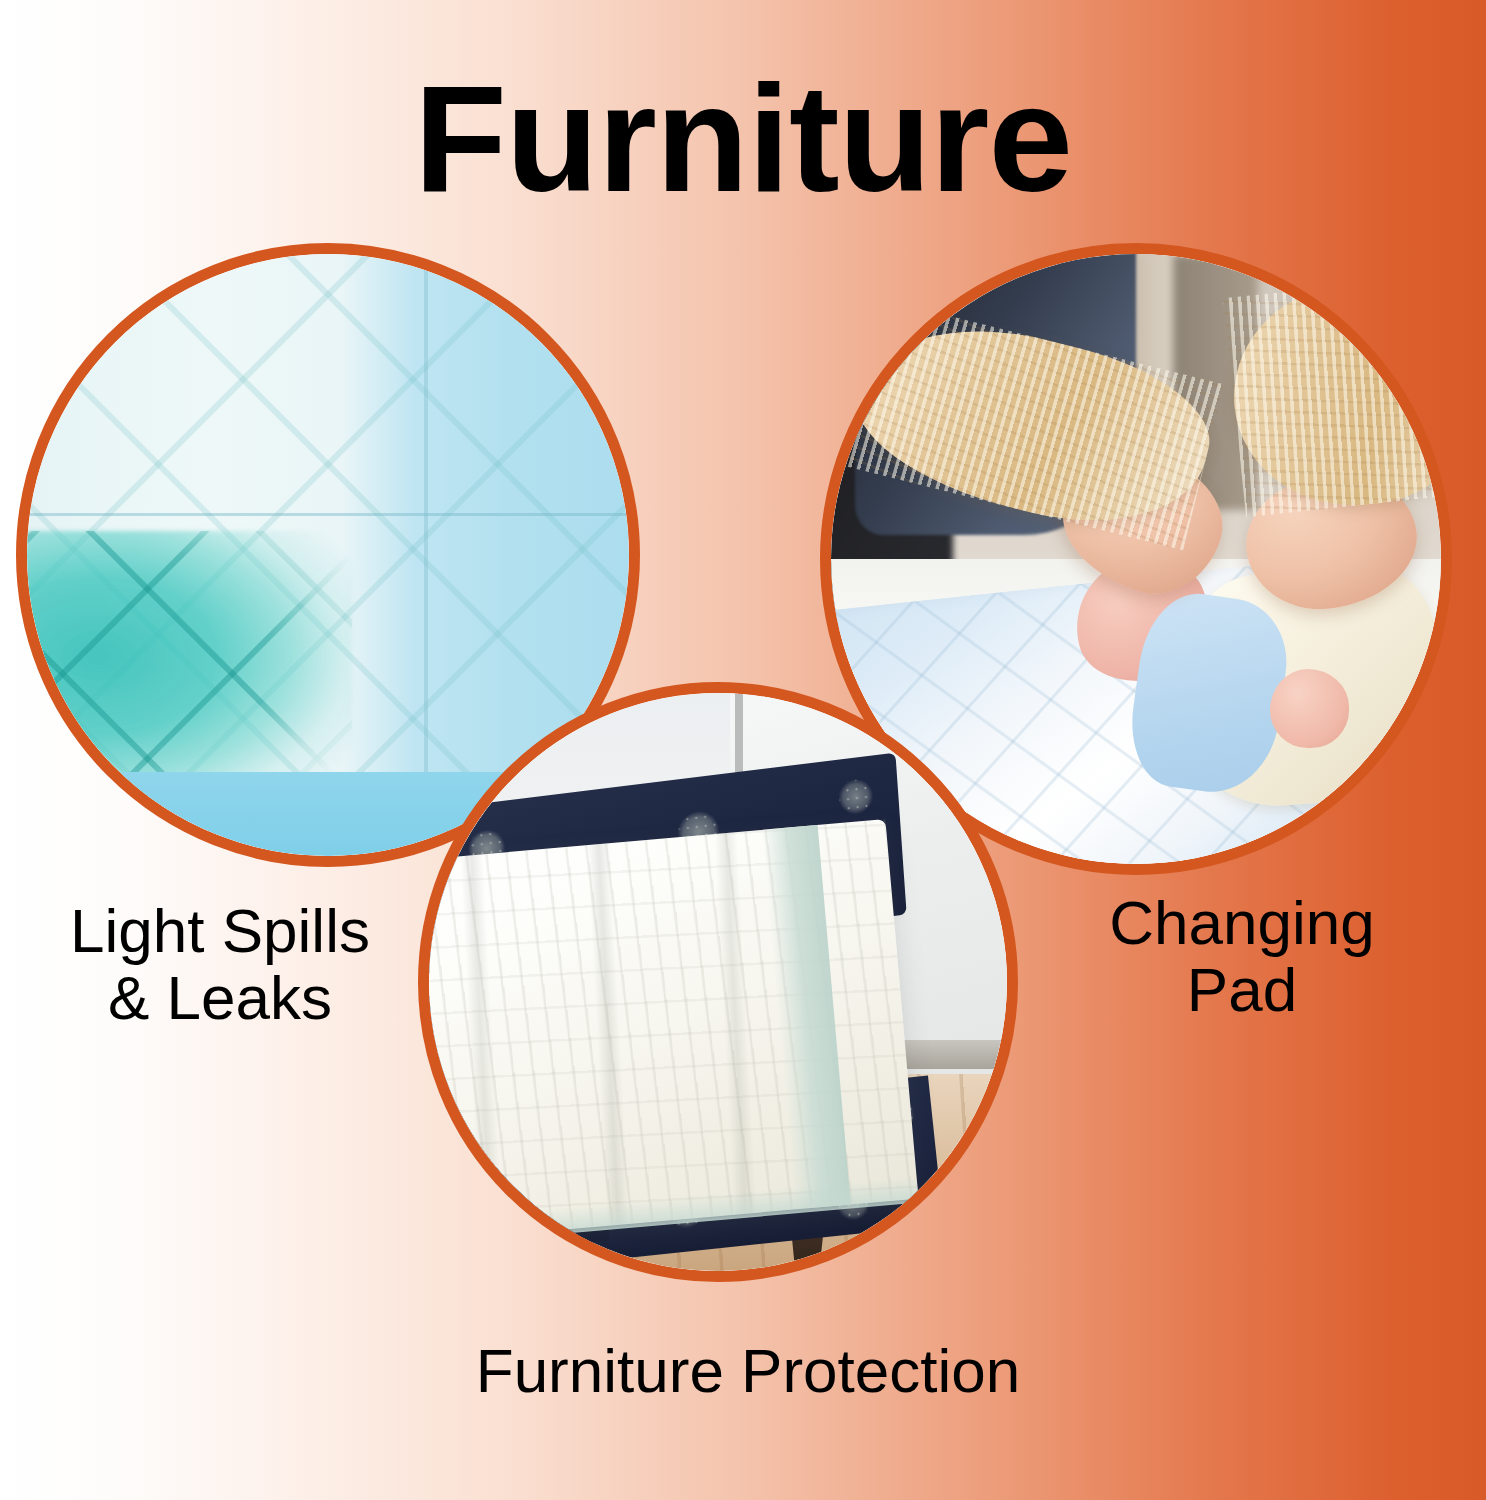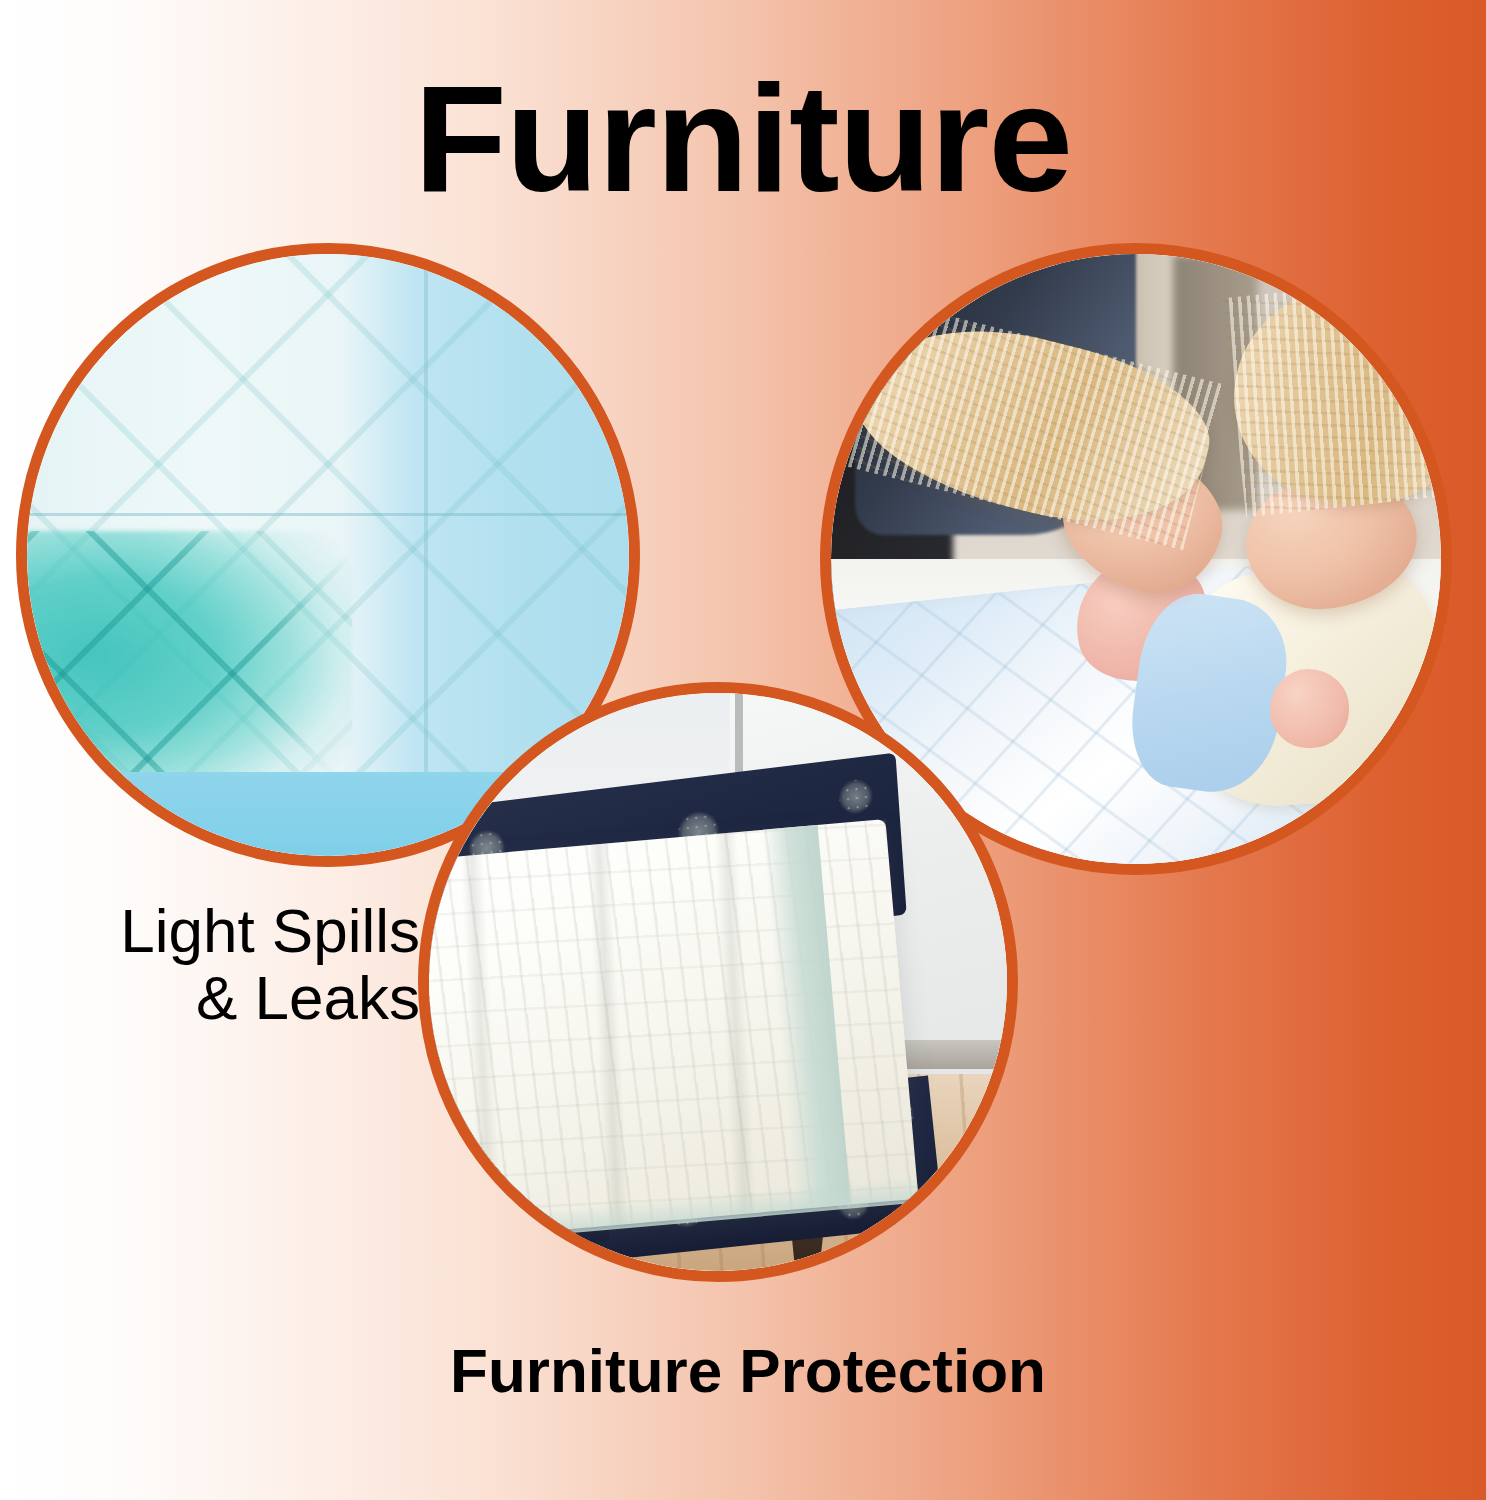--- a/index.html
+++ b/index.html
@@ -388,33 +388,32 @@
     position: absolute;
     color: #000000;
     font-family: "Liberation Sans", sans-serif;
     font-weight: 400;
     line-height: 1.08;
     z-index: 6;
     white-space: pre-line;
   }
   #label-spills {
     left: 20px; top: 898px; width: 400px;
-    text-align: right;
+    text-align: center;
     font-size: 62px;
   }
   #label-changing {
     left: 1042px; top: 890px; width: 400px;
     text-align: center;
     font-size: 62px;
   }
   #label-furniture {
     left: 348px; top: 1338px; width: 800px;
     text-align: center;
     font-size: 62px;
-    font-weight: bold;
   }
 </style>
 </head>
 <body>
 
 <div id="poster">
 
   <div id="title">Furniture</div>
 
   <div id="circle-spills" class="photo-circle">
@@ -487,16 +486,18 @@
         <div class="drape-folds"></div>
         <div class="drape-edge"></div>
         <div class="drape-edge-bottom"></div>
       </div>
     </div>
   </div>
 
   <div class="label" id="label-spills">Light Spills
 &amp; Leaks</div>
 
+  <div class="label" id="label-changing">Changing
+Pad</div>
 
   <div class="label" id="label-furniture">Furniture Protection</div>
 
 </div>
 
 </body></html>

